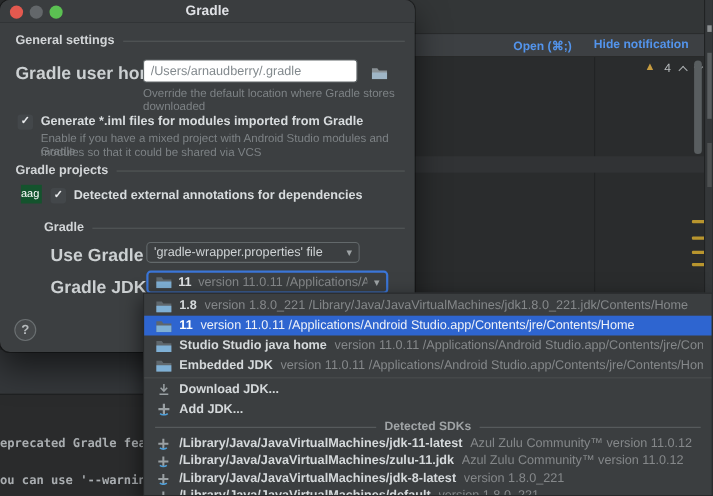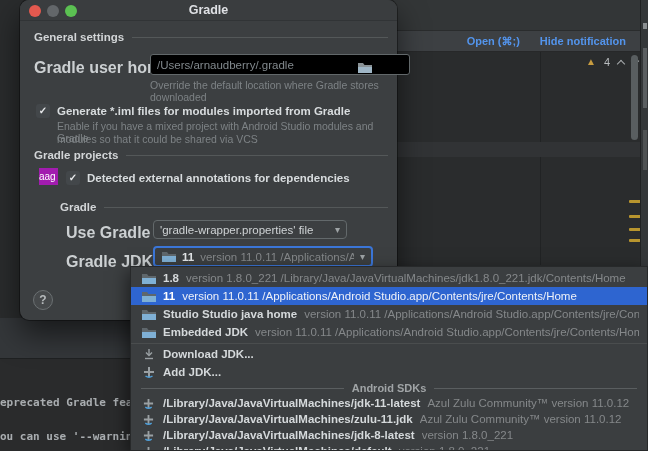--- a/index.html
+++ b/index.html
@@ -30,45 +30,45 @@
   .right-strip { position:absolute; right:0; top:0; width:8px; height:451px; background:#343739; border-left:1px solid #202223; }
   .strip-mark  { position:absolute; left:2px; width:4px; background:#8a8e90; }
   
   .build-band  { position:absolute; left:0; top:318px; width:378px; height:40px; background:#34373a; }
   .build-line  { position:absolute; left:0; top:358px; width:378px; height:1px; background:#1f2122; }
   .console     { position:absolute; left:0; top:359px; width:378px; height:92px; background:#2a2b2c; }
   .console-ln  { position:absolute; left:0; width:133px; overflow:hidden; white-space:pre;
                  font-family:"DejaVu Sans Mono", monospace; font-size:11px; font-weight:700; color:#a9adb0; }
   
   .dialog { position:absolute; left:0; top:0; width:377px; height:320px; background:#3c3f41;
-            border-radius:9px; box-shadow:0 14px 30px rgba(0,0,0,.55), 0 0 0 1px rgba(0,0,0,.35); z-index:3;margin-left:20px; }
+            border-radius:9px; box-shadow:0 14px 30px rgba(0,0,0,.55), 0 0 0 1px rgba(0,0,0,.35); z-index:3; }
   .titlebar { position:absolute; left:0; top:0; right:0; height:21px; background:#3a3d3f;
               border-bottom:1px solid #313436; border-radius:9px 9px 0 0; }
   .tl { position:absolute; top:5px; width:12px; height:12px; border-radius:50%; cursor:pointer; }
   .tl.red   { left:9px;  background:#e3594f; }
   .tl.gray  { left:27px; background:#63676a; }
   .tl.green { left:45px; background:#5bc152; }
   .dlg-title { text-align:center; line-height:20px; font-size:12.5px; font-weight:700; color:#dfe1e5; }
   .sect { position:absolute; display:flex; align-items:center; gap:8px;
           font-size:11.5px; font-weight:600; color:#d2d5d7; }
   .sect::after { content:""; flex:1; height:1px; background:#545859; }
   .lbl  { position:absolute; font-size:16px; font-weight:600; color:#ccd0d2; }
   .hint { position:absolute; font-size:10.5px; color:#7d8285; }
-  .text-input { position:absolute; left:130px; top:54px; width:260px; height:21px; background:#000000;
+  .text-input { position:absolute; left:130px; top:54px; width:195px; height:21px; background:#ffffff;
                 border:1px solid #62686a; border-radius:3px; color:#82898d; font-size:11.5px;
                 font-family:"Liberation Sans", sans-serif; padding:0 24px 0 6px; outline:none; }
   .text-input::placeholder { color:#82898d; opacity:1; }
   .input-folder { position:absolute; left:338px; top:59px; cursor:pointer; }
   .cb { position:absolute; width:14px; height:14px; background:#43474a; border:1px solid #70757
 
 7; border-radius:3px; cursor:pointer;
        display:flex; align-items:center; justify-content:center; }
   .cb span { color:#e8eaec; font-size:10px; font-weight:700; line-height:1; }
   .cb-label { position:absolute; font-size:11.5px; font-weight:600; color:#d8dcde; }
-  .proj-item { position:absolute; left:19px; top:168px; width:19px; height:17px; background:#a21caf;
+  .proj-item { position:absolute; left:19px; top:168px; width:19px; height:17px; background:#14532d;
                color:#fff; font-size:10px; line-height:17px; overflow:hidden; white-space:pre; cursor:pointer; }
   .combo { position:absolute; height:19px; background:#3c3f41; border:1px solid #63696b; border-radius:4px;
            display:flex; align-items:center; padding:0 6px; gap:6px; cursor:pointer; font-size:11.5px; color:#cfd3d5; }
   .combo .arrow { margin-left:auto; color:#9ea3a5; font-size:10px; }
   .combo.focused { border:2px solid #3b76d8; }
   .combo .nm { font-weight:700; color:#e3e6e8; white-space:pre; }
   .combo .gray { color:#85888a; white-space:pre; overflow:hidden; flex:1; }
   .help-btn { position:absolute; left:13px; top:290px; width:20px; height:20px; border-radius:50%;
               background:#46494b; border:1px solid #6b7072; color:#b6babc; font-size:12px; font-weight:700;
               display:flex; align-items:center; justify-content:center; cursor:pointer; }
@@ -261,21 +261,21 @@
       <span class="icon-cell">
         <svg width="12" height="12" viewBox="0 0 12 12">
             <path d="M5 1h2v4h4v2H7v4H5V7H1V5h4z" fill="#9aa0a3"></path>
             <path d="M2.5 10c2 1.4 5 1.4 7 0" stroke="#4e9fd9" stroke-width="1.5" fill="none"></path>
           </svg>
       </span>
       <span class="nm">Add JDK...</span>
     </div>
 
     <div class="phead">
-      <span>Android SDKs</span>
+      <span>Detected SDKs</span>
     </div>
 
     <div class="prow detected">
       <span class="icon-cell">
         <svg width="11" height="11" viewBox="0 0 12 12">
             <path d="M5 1h2v4h4v2H7v4H5V7H1V5h4z" fill="#9aa0a3"></path>
             <path d="M2.5 10c2 1.4 5 1.4 7 0" stroke="#4e9fd9" stroke-width="1.5" fill="none"></path>
           </svg>
       </span>
       <span class="nm">/Library/Java/JavaVirtualMachines/jdk-11-latest</span>

